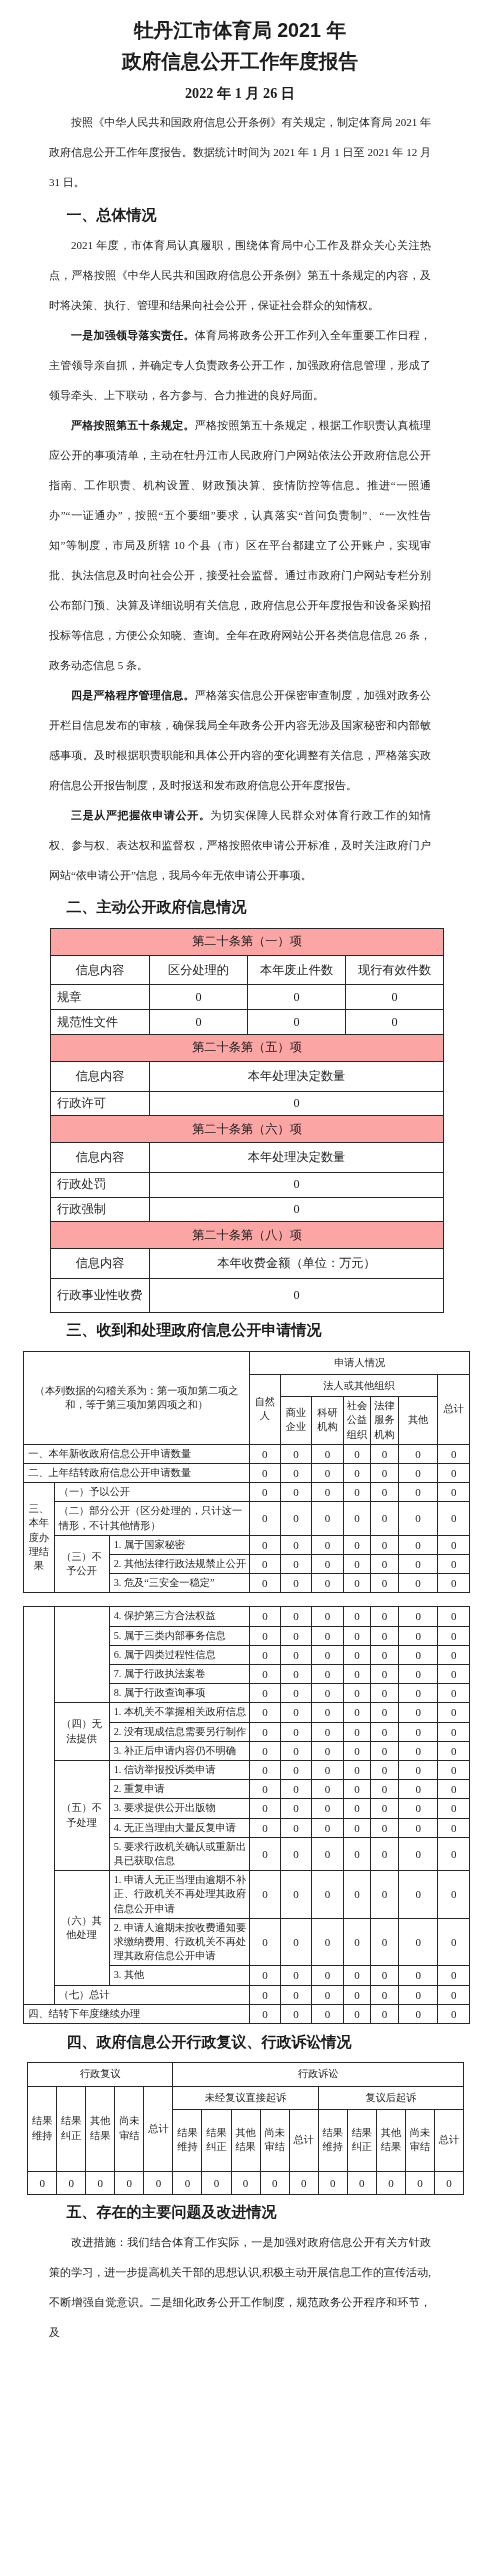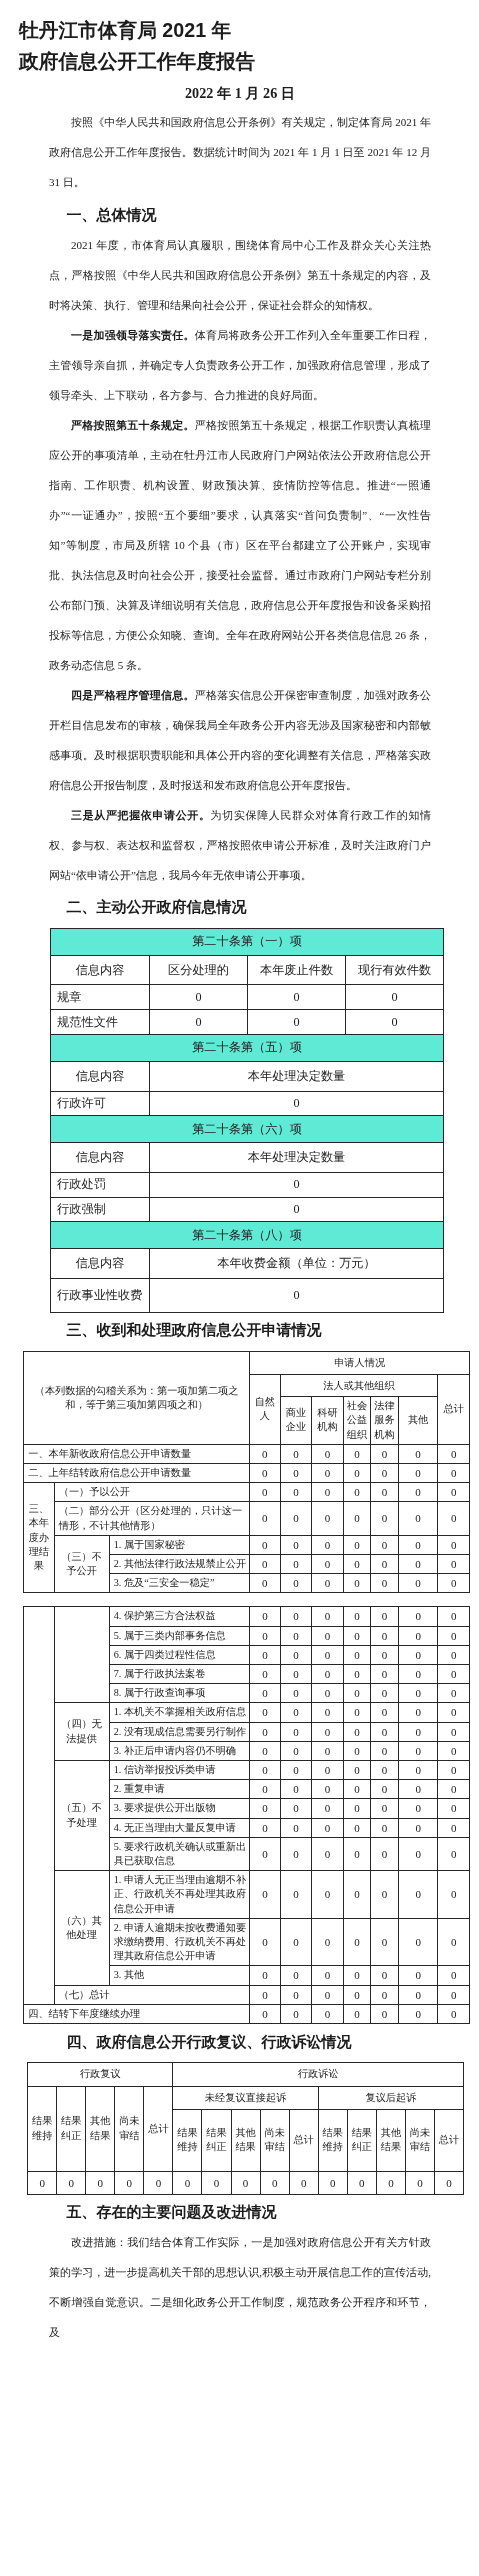--- a/index.html
+++ b/index.html
@@ -2,34 +2,34 @@
 <html style="font-size:11px"><head>
 <meta charset="utf-8">
 <style>
   html,body{margin:0;padding:0;background:#ffffff;}
   .page{
     width:480px;height:2576px;overflow:hidden;background:#fff;
     font-family:"Liberation Serif","DejaVu Serif",serif;color:#1c1c1c;
     box-sizing:border-box;padding:15px 19px 0 19px;
   }
   .doc-title{font-family:"Liberation Sans","DejaVu Sans",sans-serif;font-weight:bold;
-    font-size:19.7px;line-height:30.5px;}
+    font-size:19.7px;line-height:30.5px;text-align:center;}
   .doc-date{font-size:14.2px;line-height:27px;text-align:center;margin-top:4.1px;font-weight:bold;}
   p.body{font-size:11px;line-height:30px;text-align:justify;margin:0 30px;}
   p.indent{text-indent:2em;}
   .lead{font-family:"Liberation Sans","DejaVu Sans",sans-serif;font-weight:bold;}
   h2.sec{font-family:"Liberation Sans","DejaVu Sans",sans-serif;font-weight:bold;
     font-size:15px;line-height:30px;margin:2.7px 17.6px 0 17.6px;text-indent:2em;}
   .sp-intro{margin-top:23px;}
   table{border-collapse:collapse;table-layout:fixed;}
   td{word-break:break-all;vertical-align:middle;}
   
   .t2{width:392px;margin:5.4px 0 0 31px;font-size:12.2px;border:1.4px solid #262626;}
   .t2 td{border:0.7px solid #262626;text-align:center;padding:1.4px 2.7px;}
-  .t2 tr.band td{background:#5eead4;height:23px;}
+  .t2 tr.band td{background:#fca5a5;height:23px;}
   .t2 tr.head td{height:26px;}
   .t2 td.lbl{text-align:left;padding-left:6.1px;height:21px;}
   
   .t3{width:447px;margin:5.4px 0 0 4.1px;font-size:10.2px;line-height:14.2px;border:1.4px solid #262626;}
   .t3 td{border:0.7px solid #262626;text-align:center;padding:2px 2px;}
   .t3 td.lbl{text-align:left;padding-left:4.1px;}
   .t3 .note{font-size:10.2px;padding:2.7px 8.1px;}
   .t3 tr.h1 td{height:18.3px;}
   .t3 tr.h2 td{height:17px;}
   .t3 tr.h3 td{height:38px;}

